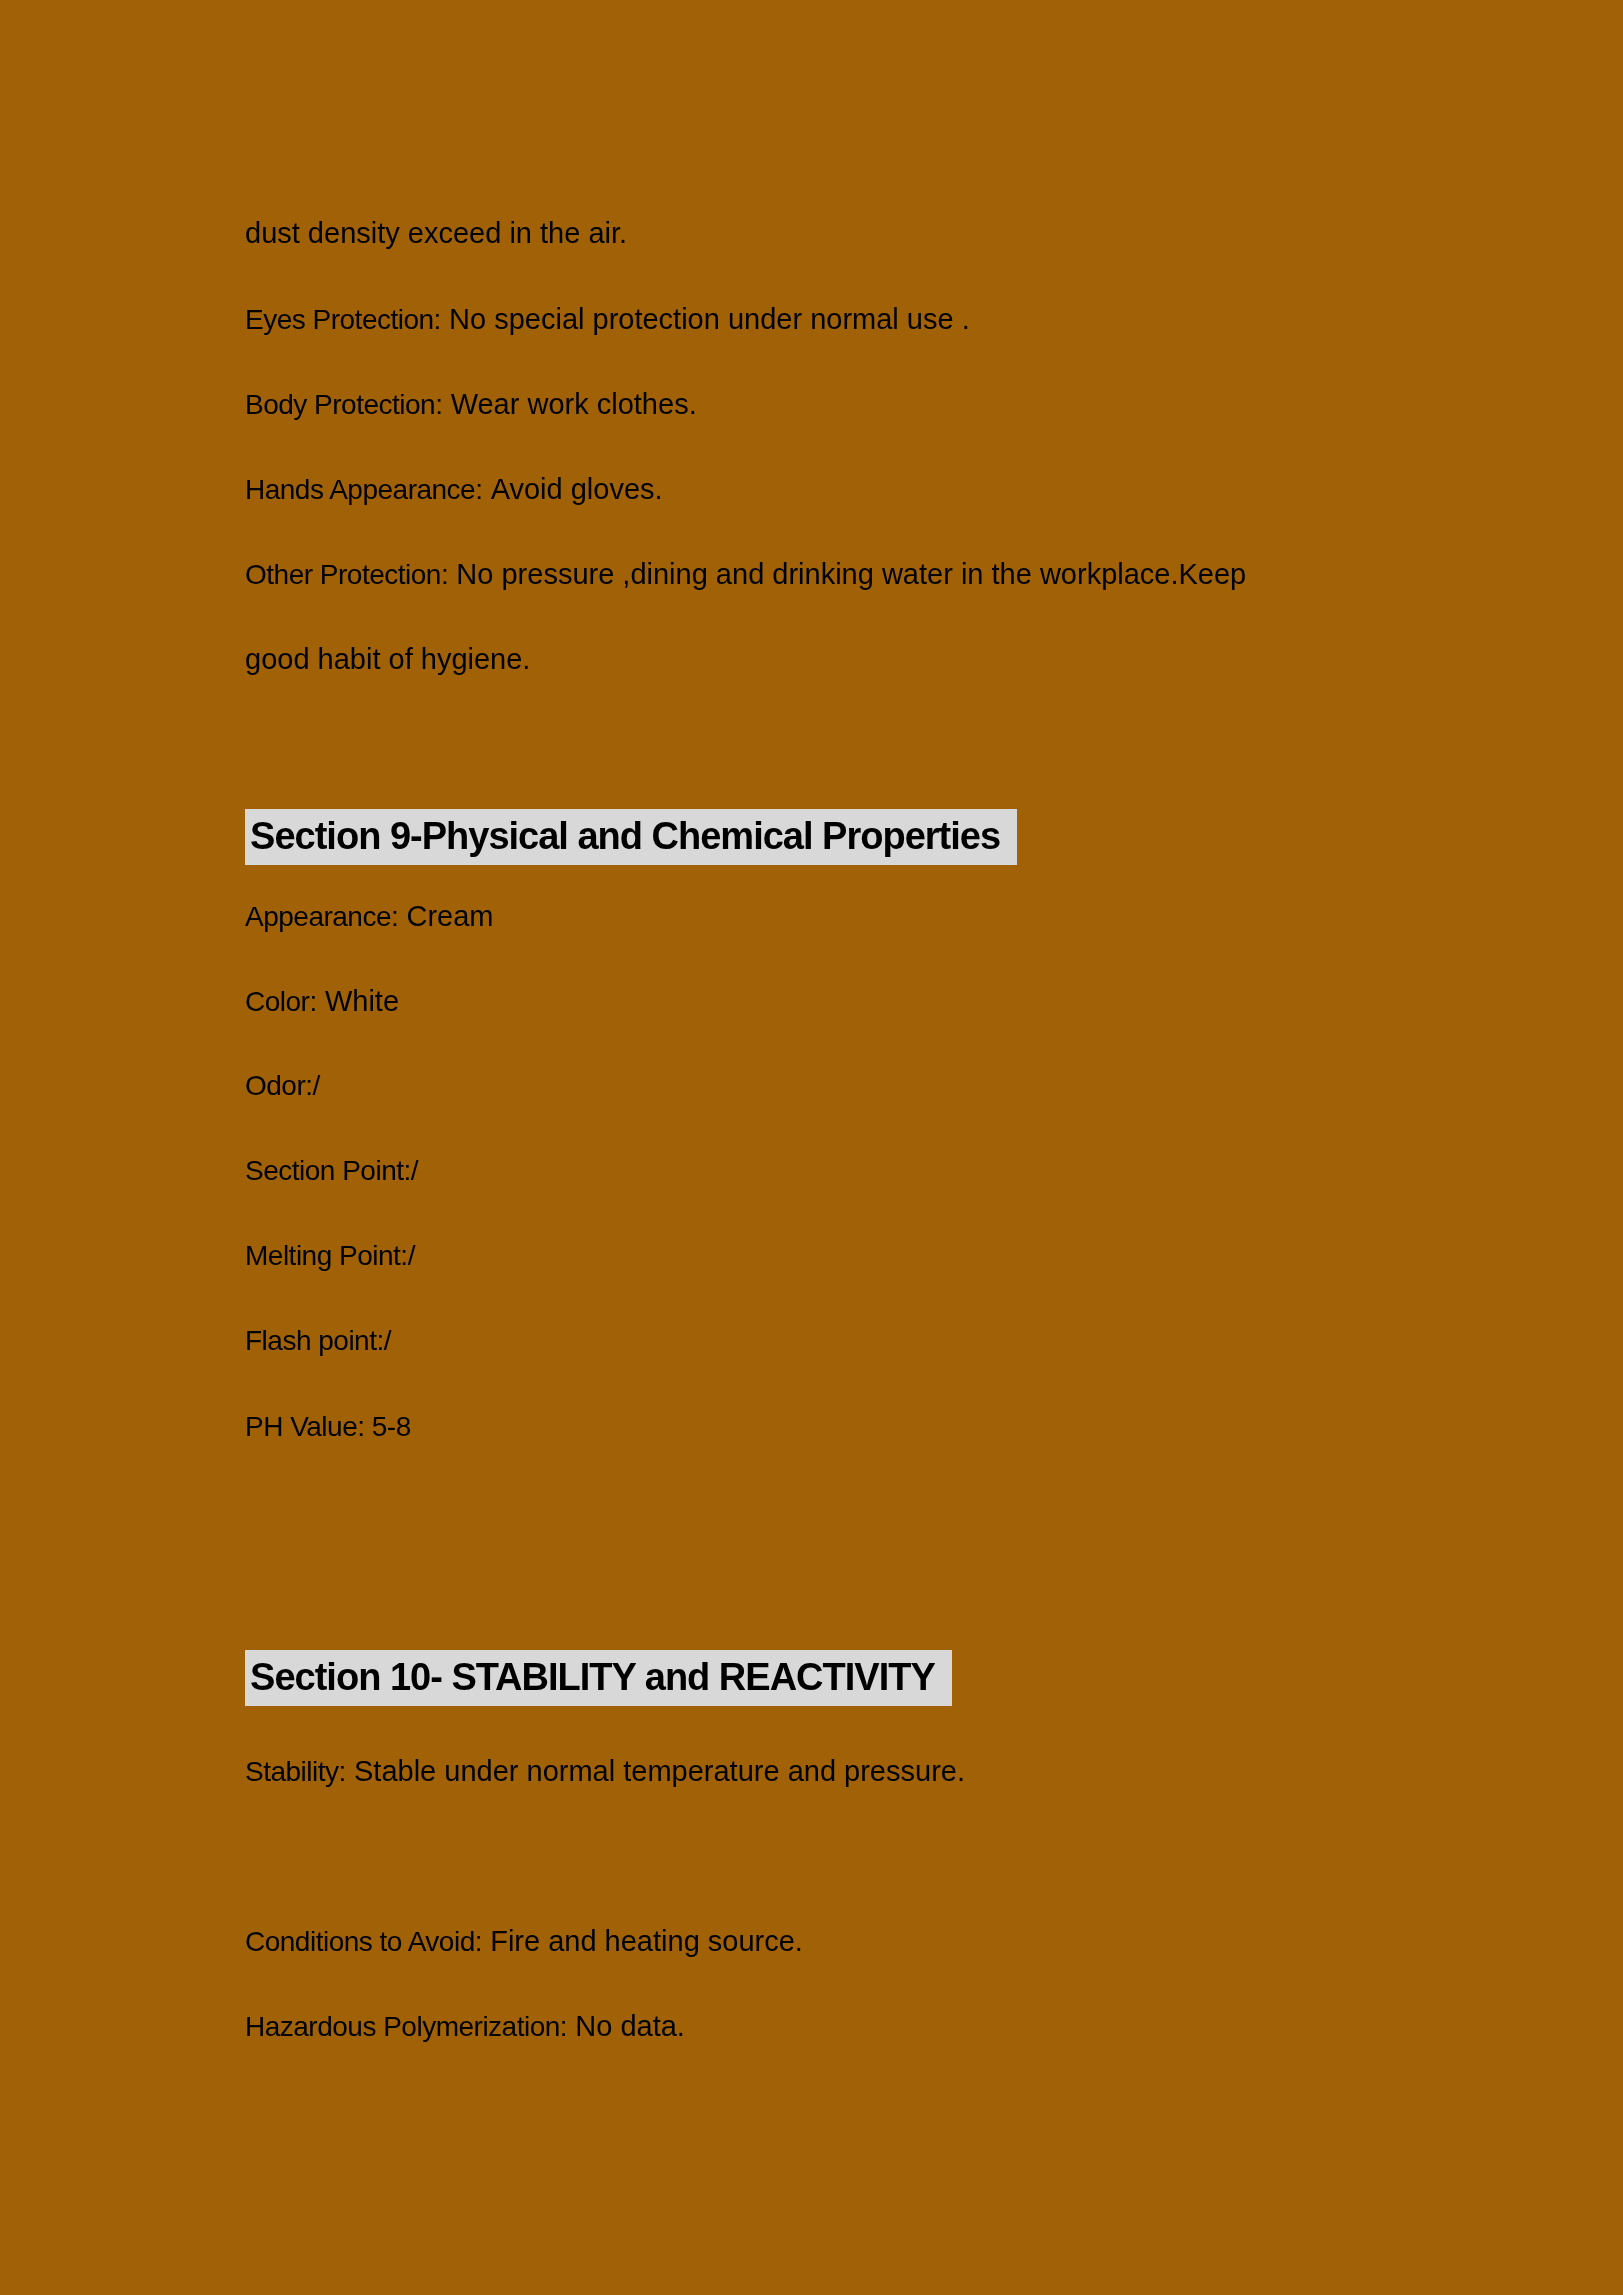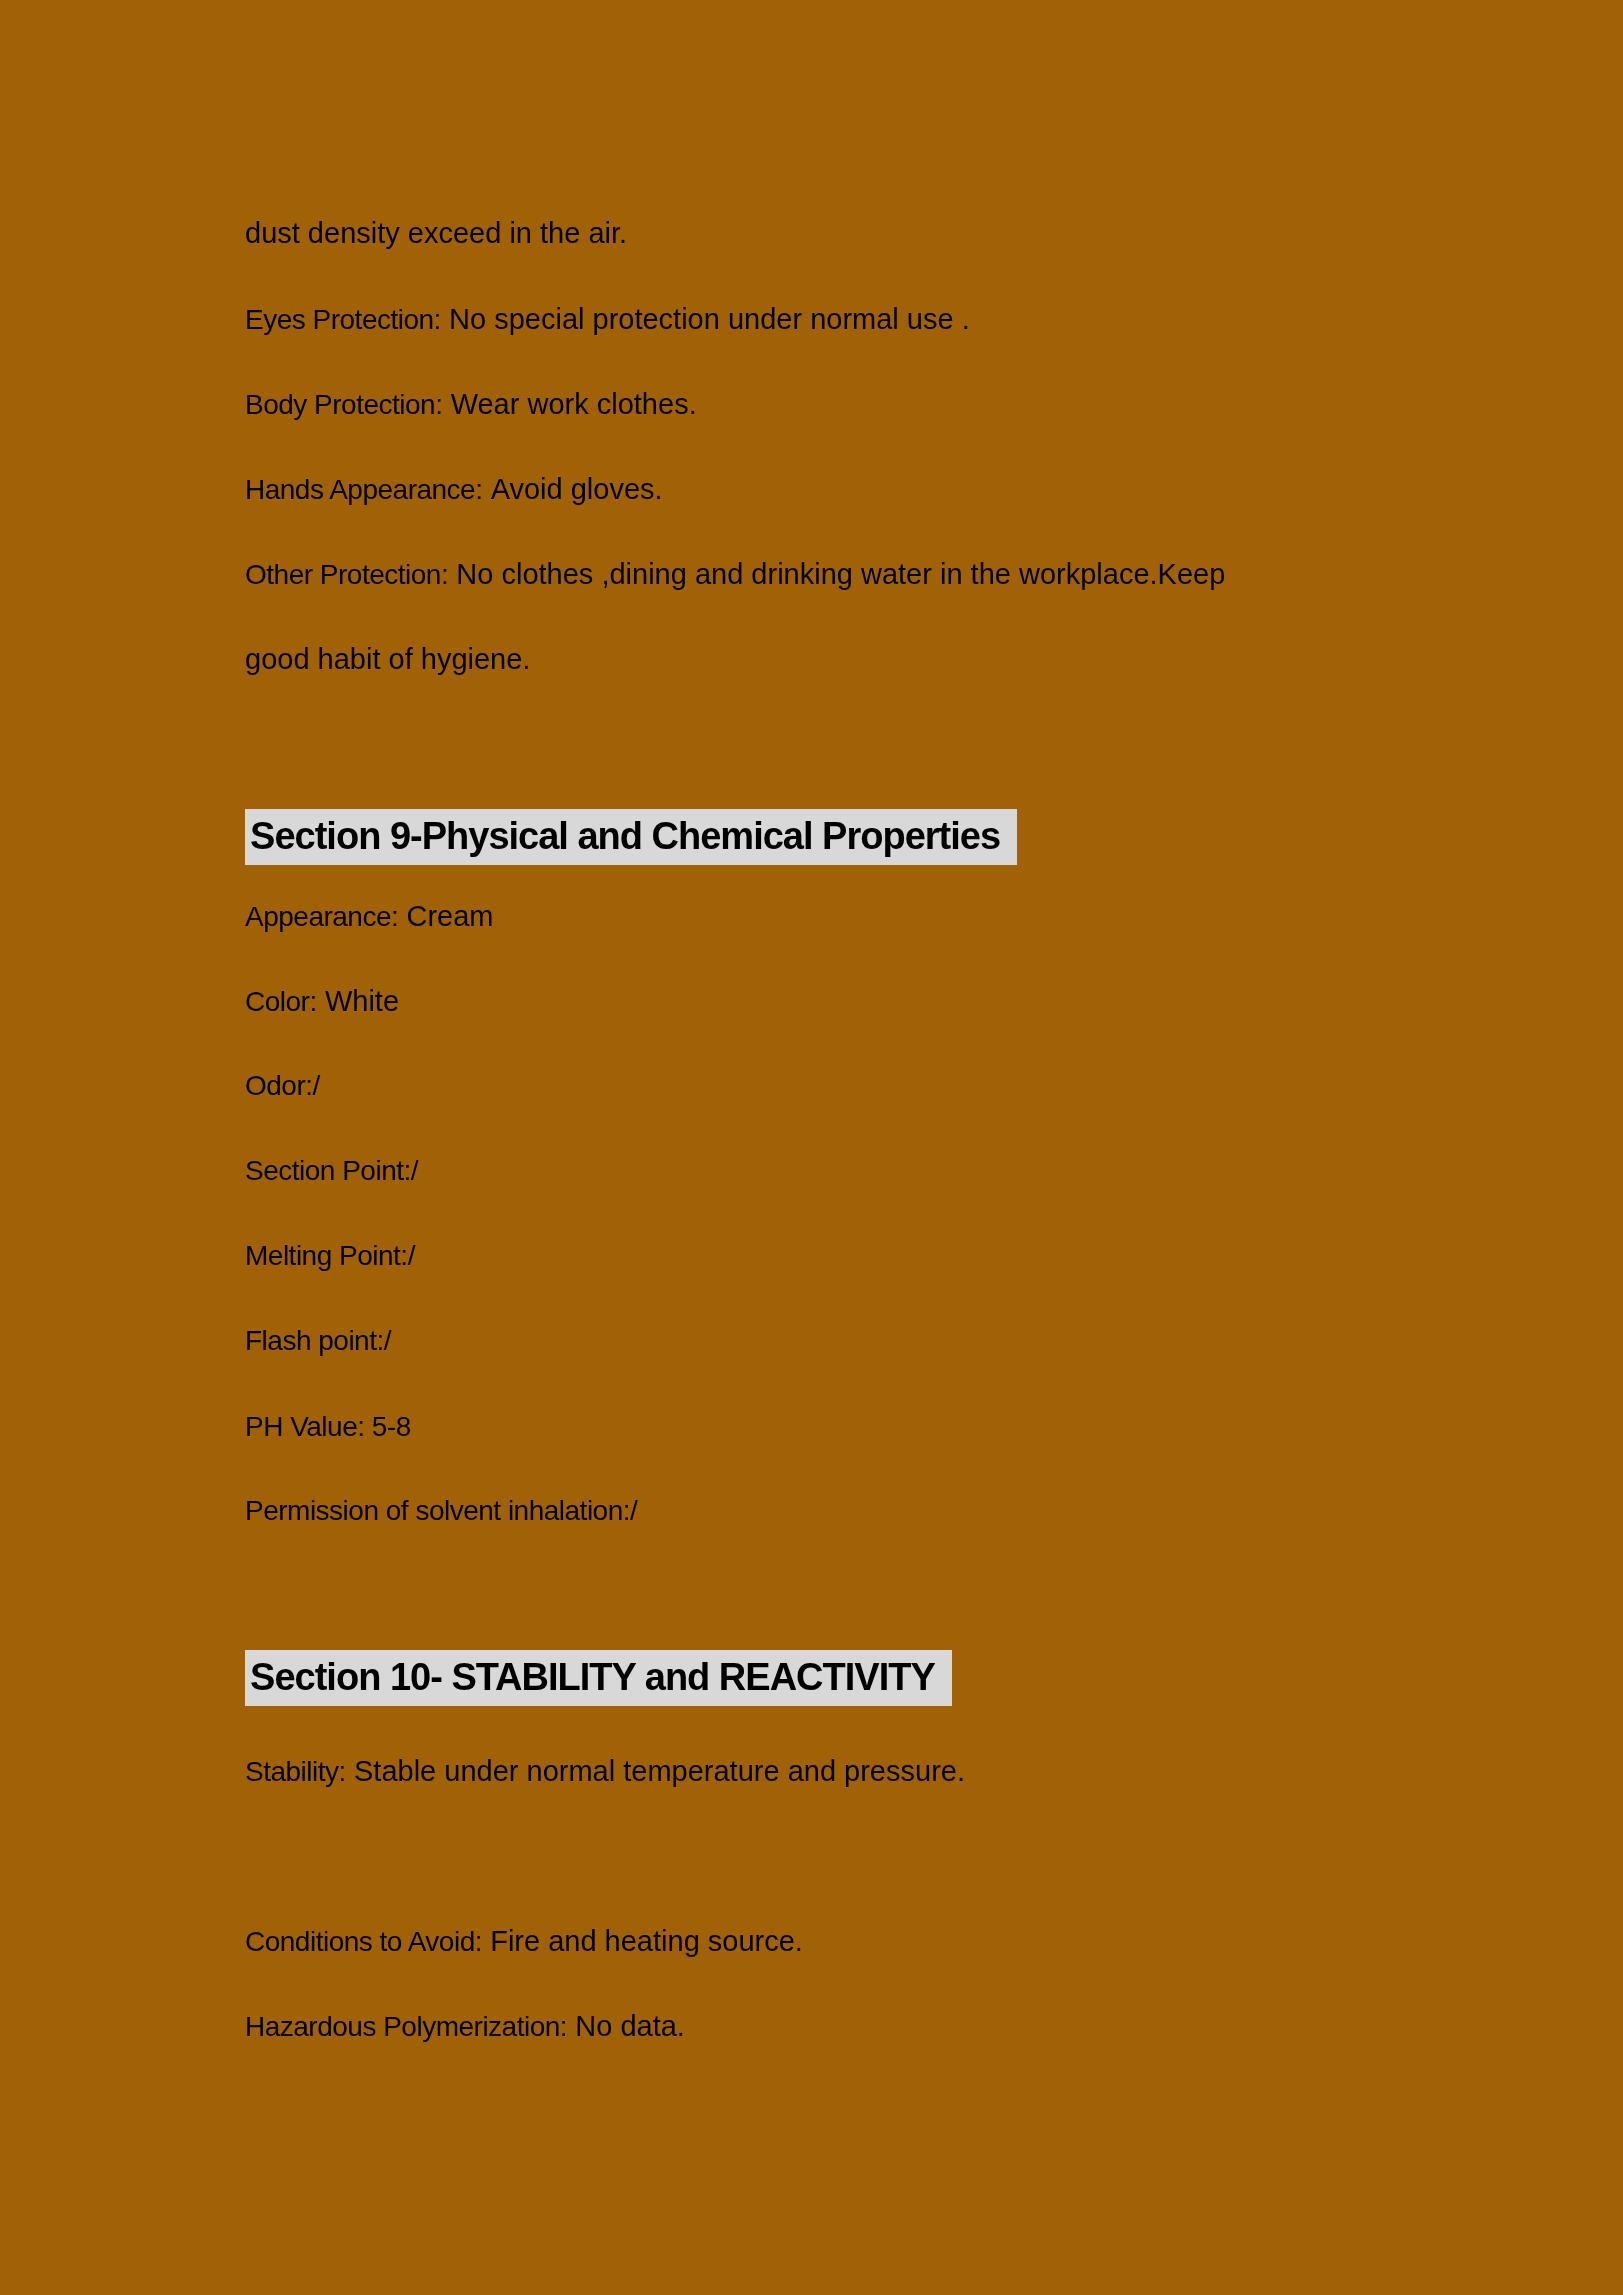--- a/index.html
+++ b/index.html
@@ -53,41 +53,40 @@
 <div id="page" style="--highlight: #d8d8d8;">
 
   <div class="line" style="top:217px"><span class="value">dust density exceed in the air.</span></div>
 
   <div class="line" style="top:303px"><span class="label">Eyes Protection:</span><span class="value">No special protection under normal use .</span></div>
 
   <div class="line" style="top:388px"><span class="label">Body Protection:</span><span class="value">Wear work clothes.</span></div>
 
   <div class="line" style="top:473px"><span class="label">Hands Appearance:</span><span class="value">Avoid gloves.</span></div>
 
-  <div class="line" style="top:558px"><span class="label">Other Protection:</span><span class="value">No clothes ,dining and drinking water in the workplace.Keep</span></div>
+  <div class="line" style="top:558px"><span class="label">Other Protection:</span><span class="value">No pressure ,dining and drinking water in the workplace.Keep</span></div>
 
   <div class="line" style="top:643px"><span class="value">good habit of hygiene.</span></div>
 
   <div class="section-heading" style="top:809px">Section 9-Physical and Chemical Properties</div>
 
   <div class="line" style="top:900px"><span class="label">Appearance:</span><span class="value">Cream</span></div>
 
   <div class="line" style="top:985px"><span class="label">Color:</span><span class="value">White</span></div>
 
   <div class="line" style="top:1070px"><span class="label">Odor:/</span></div>
 
   <div class="line" style="top:1155px"><span class="label">Section Point:/</span></div>
 
   <div class="line" style="top:1240px"><span class="label">Melting Point:/</span></div>
 
   <div class="line" style="top:1325px"><span class="label">Flash point:/</span></div>
 
   <div class="line" style="top:1411px"><span class="label">PH Value: 5-8</span></div>
 
-  <div class="line" style="top:1495px"><span class="label">Permission of solvent inhalation:/</span></div>
 
   <div class="section-heading" style="top:1650px">Section 10- STABILITY and REACTIVITY</div>
 
   <div class="line" style="top:1755px"><span class="label">Stability:</span><span class="value">Stable under normal temperature and pressure.</span></div>
 
 
   <div class="line" style="top:1925px"><span class="label">Conditions to Avoid:</span><span class="value">Fire and heating source.</span></div>
 
   <div class="line" style="top:2010px"><span class="label">Hazardous Polymerization:</span><span class="value">No data.</span></div>
 

